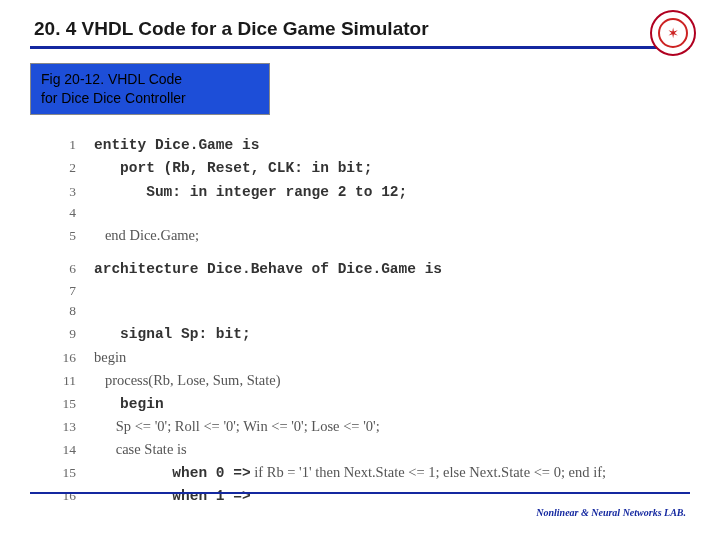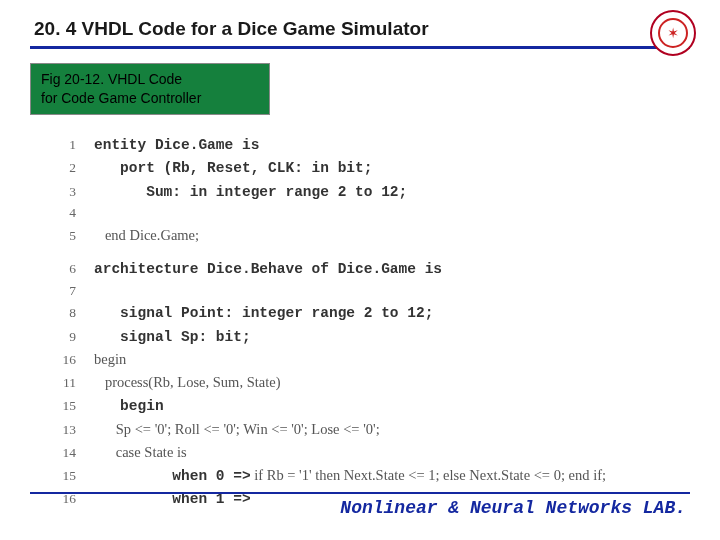--- a/index.html
+++ b/index.html
@@ -68,21 +68,21 @@
     margin-top: 2px;
   }
   .caption-box {
     margin-top: 14px;
     border: 1px solid #888;
     padding: 6px 10px;
     width: 240px;
     font-size: 14px;
     color: #000;
     line-height: 1.35;
-    background: #15803d;
+    background: #1d4ed8;
   }
   .code-area {
     margin-top: 18px;
     padding-left: 30px;
   }
   .code-line {
     display: flex;
     align-items: baseline;
     font-family: Georgia, 'Times New Roman', serif;
     color: #555;
@@ -112,23 +112,23 @@
     bottom: 46px;
     height: 2px;
     background: #1428a0;
   }
   .footer {
     position: absolute;
     right: 34px;
     bottom: 22px;
     font-style: italic;
     font-weight: bold;
-    font-size: 18px;
+    font-size: 10px;
     color: #1428a0;
-    font-family: Liberation Mono, monospace;
+    font-family: Liberation Serif, serif;
   }
 </style>
 </head>
 <body>
 
 <div class="slide">
 
   <div class="header">
     <div class="title">20. 4 VHDL Code for a Dice Game Simulator</div>
     <div class="logo">
@@ -136,33 +136,33 @@
         <div class="logo-inner">
           <span class="logo-star">✶</span>
         </div>
       </div>
     </div>
   </div>
   <div class="underline"></div>
 
   <div class="caption-box">
     <div>Fig 20-12. VHDL Code</div>
-    <div>for Code Game Controller</div>
+    <div>for Dice Dice Controller</div>
   </div>
 
   <div class="code-area" id="code-area">
 
   <div class="code-line"><span class="lineno">1</span><span class="code-text"><span class="kw">entity Dice.Game is</span></span></div>
       <div class="code-line"><span class="lineno">2</span><span class="code-text"><span class="kw">   port (Rb, Reset, CLK: in bit;</span></span></div>
       <div class="code-line"><span class="lineno">3</span><span class="code-text"><span class="kw">      Sum: in integer range 2 to 12;</span></span></div>
       <div class="code-line"><span class="lineno">4</span></div>
       <div class="code-line"><span class="lineno">5</span><span class="code-text">   end Dice.Game;</span></div>
       <div class="code-line section-gap"><span class="lineno">6</span><span class="code-text"><span class="kw">architecture Dice.Behave of Dice.Game is</span></span></div>
       <div class="code-line"><span class="lineno">7</span></div>
-      <div class="code-line"><span class="lineno">8</span><span class="code-text"><span class="kw">   signal Point: integer range 2 to 12;</span></span></div>
+      <div class="code-line"><span class="lineno">8</span></div>
       <div class="code-line"><span class="lineno">9</span><span class="code-text"><span class="kw">   signal Sp: bit;</span></span></div>
       <div class="code-line"><span class="lineno">16</span><span class="code-text">begin</span></div>
       <div class="code-line"><span class="lineno">11</span><span class="code-text">   process(Rb, Lose, Sum, State)</span></div>
       <div class="code-line"><span class="lineno">15</span><span class="code-text"><span class="kw">   begin</span></span></div>
       <div class="code-line"><span class="lineno">13</span><span class="code-text">      Sp &lt;= '0'; Roll &lt;= '0'; Win &lt;= '0'; Lose &lt;= '0';</span></div>
       <div class="code-line"><span class="lineno">14</span><span class="code-text">      case State is</span></div>
       <div class="code-line"><span class="lineno">15</span><span class="code-text"><span class="kw">         when 0 =&gt;</span> if Rb = '1' then Next.State &lt;= 1; else Next.State &lt;= 0; end if;</span></div>
       <div class="code-line"><span class="lineno">16</span><span class="code-text"><span class="kw">         when 1 =&gt;</span></span></div>
     </div>
 

